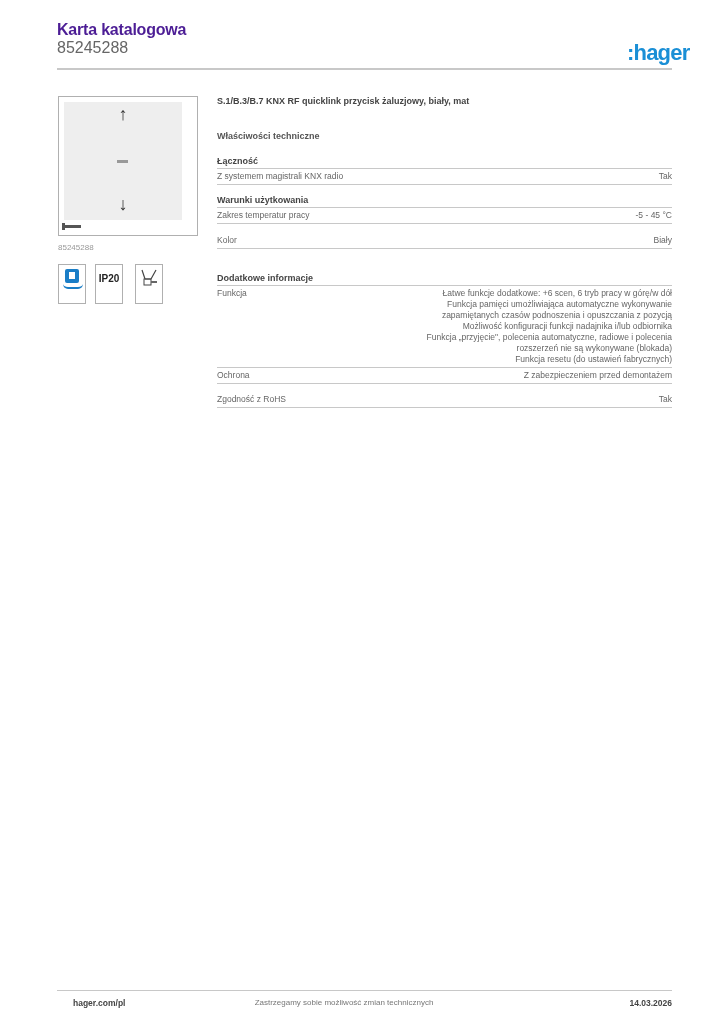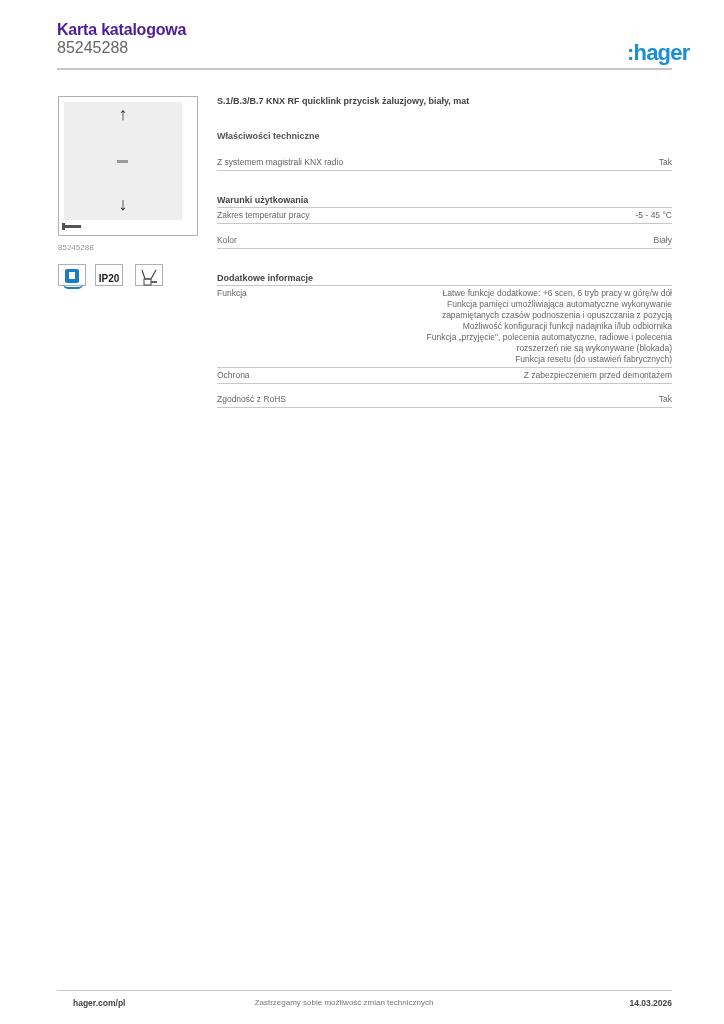--- a/index.html
+++ b/index.html
@@ -12,21 +12,21 @@
   .img-box { position:absolute; left:58px; top:96px; width:140px; height:140px; border:1px solid #b0b0b0; box-sizing:border-box; background:#fff; }
   .switch { position:absolute; left:5px; left:5px; top:5px; width:118px; height:118px; background:#eeeeee; }
   .arrow { position:absolute; left:0; width:118px; text-align:center; font-size:18px; color:#333; }
   .arrow-up { top:2px; }
   .arrow-down { top:92px; }
   .dash { position:absolute; left:53px; top:58px; width:11px; height:3px; background:#999; }
   .screw { position:absolute; left:4px; top:128px; width:18px; height:3px; background:#555; }
   .screw:before { content:""; position:absolute; left:-1px; top:-2px; width:3px; height:7px; background:#555; }
 
   .img-code { position:absolute; left:58px; top:243px; font-size:8px; color:#999; }
-  .badge { position:absolute; top:264px; width:28px; height:22px; border:1px solid #b0b0b0; box-sizing:border-box; background:#fff; }
+  .badge { position:absolute; top:264px; width:28px; height:40px; border:1px solid #b0b0b0; box-sizing:border-box; background:#fff; }
   .badge-q { left:58px; }
   .badge-ip { left:95px; font-size:10px; font-weight:bold; color:#222; text-align:center; line-height:27px; }
   .badge-ant { left:135px; }
   .q-shape { position:absolute; left:6px; top:4px; width:14px; height:14px; background:#1a7ec7; border-radius:2px; }
   .q-shape:after { content:""; position:absolute; left:4px; top:3px; width:6px; height:7px; background:#fff; }
   .q-tail { position:absolute; left:4px; top:19px; width:20px; height:3px; border-bottom:2px solid #1a7ec7; border-radius:0 0 10px 10px; }
 
   .product-title { position:absolute; left:217px; top:96px; font-size:9px; font-weight:bold; color:#444; }
   .section-main { position:absolute; left:217px; top:131px; font-size:9px; font-weight:bold; color:#555; }
 
@@ -70,20 +70,21 @@
     <path d="M6 5 L9 14 M20 5 L15 14 M9 14 L15 14" stroke="#444" stroke-width="1.2" fill="none"></path>
     <rect x="8" y="14" width="7" height="6" stroke="#444" stroke-width="1" fill="none"></rect>
     <rect x="15" y="16" width="6" height="2" fill="#666"></rect>
   </svg>
 </div>
 
 <div class="product-title">S.1/B.3/B.7 KNX RF quicklink przycisk żaluzjowy, biały, mat</div>
 <div class="section-main">Właściwości techniczne</div>
 
 <div class="group" style="top:155px">
+  <div class="group-title">Łączność</div>
   <div class="row">
     <span class="label">Z systemem magistrali KNX radio</span>
     <span class="value">Tak</span>
   </div>
 </div>
 
 <div class="group" style="top:194px">
   <div class="group-title">Warunki użytkowania</div>
   <div class="row">
     <span class="label">Zakres temperatur pracy</span>

